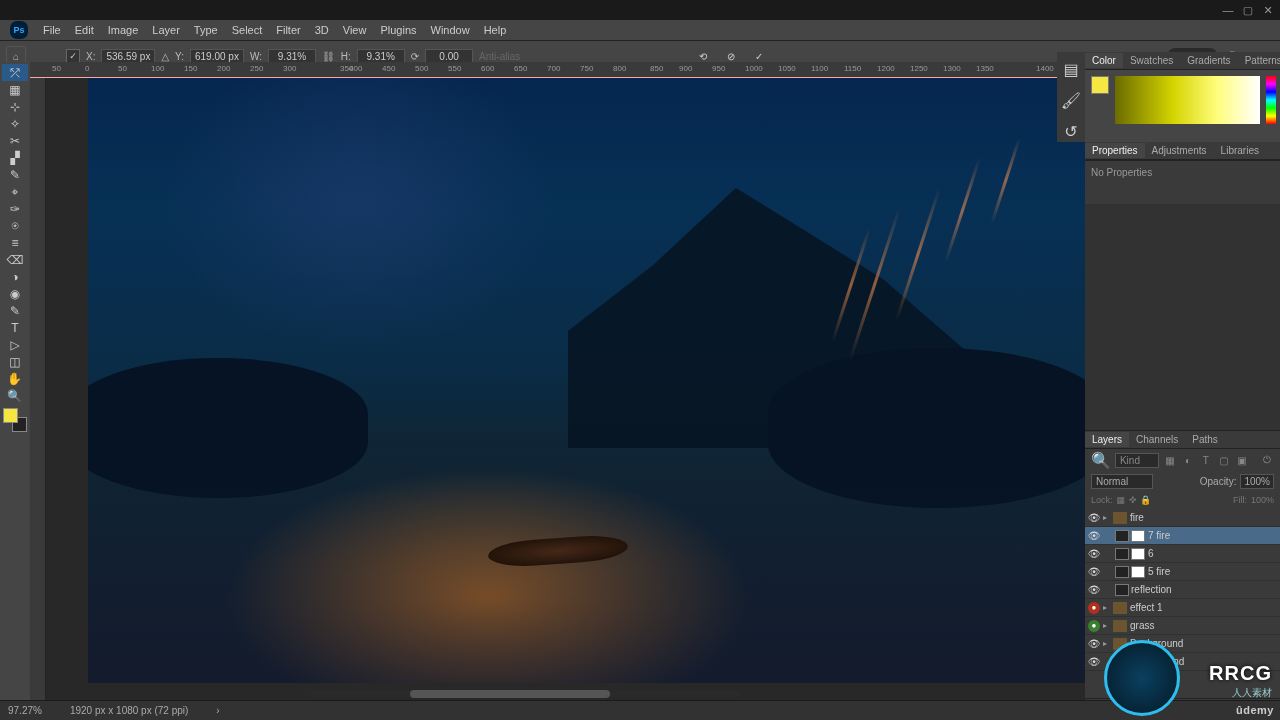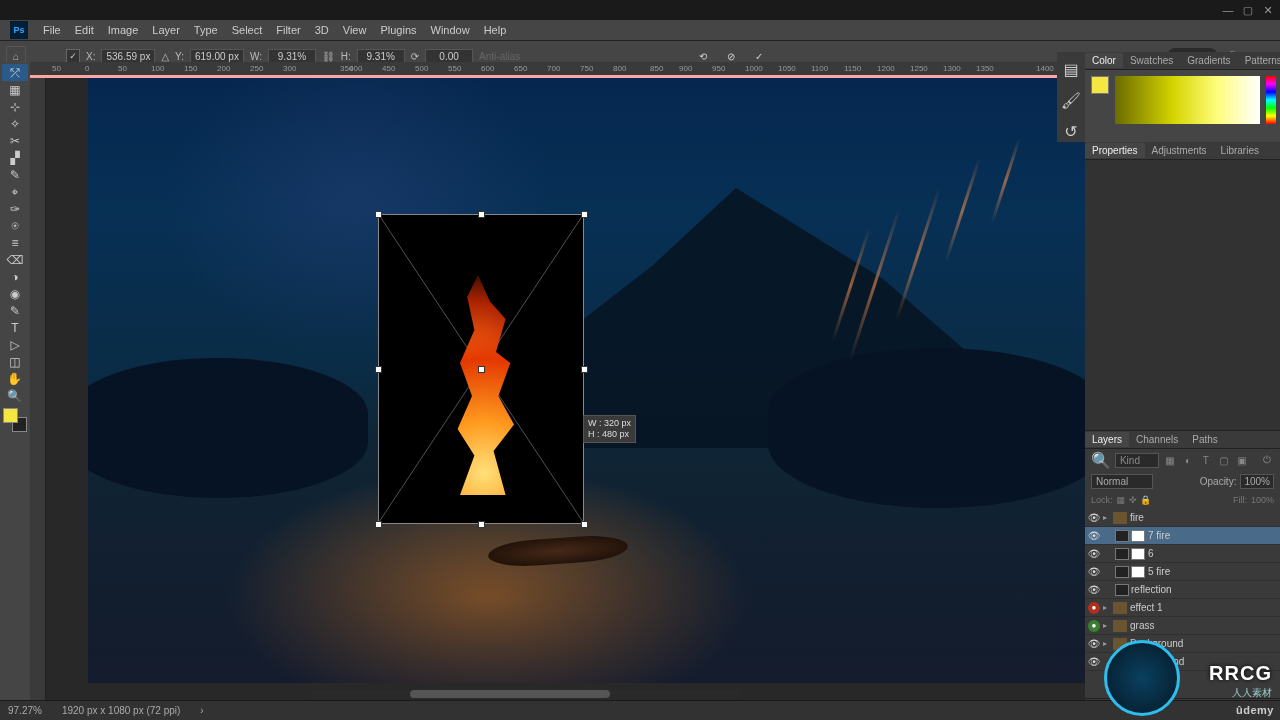--- a/index.html
+++ b/index.html
@@ -4,40 +4,40 @@
 <style>
 * { margin: 0; padding: 0; box-sizing: border-box; font-family: "Segoe UI", Tahoma, sans-serif; user-select: none; }
 body { background: #323232; width: 1280px; height: 720px; overflow: hidden; position: relative; }
 
 
 .title-bar { height: 20px; background: #1a1a1a; display: flex; justify-content: flex-end; align-items: center; padding: 0 2px; }
 .title-bar .wbtn { width: 20px; height: 18px; display: flex; align-items: center; justify-content: center; color: #999; font-size: 11px; }
 
 
 .menu-bar { height: 20px; background: #454545; display: flex; align-items: center; padding-left: 10px; gap: 0; }
-.menu-bar .logo { width: 18px; height: 18px; background: linear-gradient(135deg,#001e36 0%,#001e36 100%); border-radius: 0; margin-right: 8px; display:flex;align-items:center;justify-content:center;color:#31a8ff;font-size:9px;font-weight:bold; }
+.menu-bar .logo { width: 18px; height: 18px; background: linear-gradient(135deg,#001e36 0%,#001e36 100%); border-radius: 7px; margin-right: 8px; display:flex;align-items:center;justify-content:center;color:#31a8ff;font-size:9px;font-weight:bold; }
 .menu-bar .mitem { color: #ccc; font-size: 11px; padding: 0 7px; cursor: pointer; }
 
 
 .options-bar { height: 32px; background: #454545; border-top: 1px solid #222; border-bottom: 1px solid #222; display: flex; align-items: center; padding: 0 6px; gap: 6px; color: #bbb; font-size: 10px; }
 .options-bar .home { width: 20px; height: 20px; display: flex; align-items: center; justify-content: center; border: 1px solid #555; border-radius: 2px; }
 .options-bar .chk { width: 14px; height: 14px; background: #333; border: 1px solid #666; display:flex;align-items:center;justify-content:center;color:#ccc;font-size:9px;}
 .options-bar .fld { background: #333; color: #ccc; padding: 1px 4px; border: 1px solid #555; min-width: 48px; text-align: center; }
 .options-bar .btn-icon { width: 22px; height: 22px; display: flex; align-items: center; justify-content: center; color: #ccc; }
 .options-bar .spacer { flex: 1; }
 .options-bar .share { background: #2a2a2a; color: #888; padding: 3px 12px; border-radius: 10px; }
 
 
 .doc-tabs { height: 22px; background: #323232; display: flex; align-items: flex-end; padding-left: 36px; gap: 2px; border-bottom: 1px solid #1e1e1e;}
 .doc-tabs .tab { background: #454545; color: #aaa; font-size: 10px; padding: 3px 8px; border-top-left-radius: 3px; border-top-right-radius: 3px; display:flex;align-items:center;gap:4px;}
 .doc-tabs .tab.active { background: #282828; color: #fff; }
 
 
 .workspace { position: absolute; top: 62px; left: 30px; right: 195px; bottom: 20px; background: #282828; }
-.ruler-h { height: 16px; background: #3a3a3a; display: flex; overflow: hidden; position: relative; border-bottom:3px solid #fca5a5;}
+.ruler-h { height: 16px; background: #3a3a3a; display: flex; overflow: hidden; position: relative; border-bottom:1px solid #fca5a5;}
 .ruler-h .tick { color: #999; font-size: 8px; position: absolute; top: 2px; }
 .canvas-area { position: absolute; top: 16px; left: 16px; right: 0; bottom: 0; background: #282828; overflow: hidden; }
 .ruler-v { position: absolute; top: 16px; left: 0; bottom: 0; width: 16px; background: #3a3a3a; border-right:1px solid #222;}
 
 .scene { position: absolute; left: 42px; top: 0; width: 1000px; height: 605px;
   background:
     radial-gradient(ellipse 280px 220px at 27% 20%, rgba(30,60,110,0.65) 0%, rgba(30,60,110,0) 70%),
     radial-gradient(ellipse 400px 200px at 40% 86%, rgba(255,140,30,0.55) 0%, rgba(255,100,20,0) 65%),
     linear-gradient(180deg,#05274f 0%, #073055 22%, #0a2c46 48%, #0f2535 60%, #141a2a 100%);
   overflow: hidden;
@@ -104,21 +104,21 @@
 .layer .eye.grn{ background:#3a8030; color:#fff; border-radius:50%; width:12px; height:12px; margin:0 3px; font-size:8px; line-height:12px;}
 .layer .ind { width:12px;}
 .layer .arrow { width:10px; color:#999; font-size:8px;}
 .layer .folder { width:14px; height:12px; background:#6a5530; border-radius:1px; margin-right:3px;}
 .layer .thumb { width:14px; height:12px; background:#222; border:1px solid #777; margin-right:2px;}
 .layer .mask { width:14px; height:12px; background:#fff; border:1px solid #777; margin-right:3px;}
 .layer.sel { background:#4a6a8a; }
 .l-foot { height:22px; display:flex; align-items:center; justify-content:flex-end; gap:10px; padding:0 8px; color:#aaa; font-size:11px; border-top:1px solid #222;}
 
 
-.status { position:absolute; left:0; right:0; bottom:0; height:20px; background:#323232; display:flex; align-items:center; padding:0 8px; gap:20px; color:#aaa; font-size:10px; border-top:1px solid #1a1a1a;}
+.status { position:absolute; left:0; right:0; bottom:0; height:20px; background:#323232; display:flex; align-items:center; padding:0 8px; gap:28px; color:#aaa; font-size:10px; border-top:1px solid #1a1a1a;}
 .udemy { position:absolute; right:6px; bottom:4px; color:#ccc; font-size:11px; font-weight:bold; letter-spacing:0.5px;}
 .rrcg-badge { position:absolute; right:100px; bottom:4px; width:76px; height:76px; }
 .rrcg-badge .circ { position:absolute; inset:0; border:3px solid #2dbef0; border-radius:50%; background:radial-gradient(circle,#0a4060 0%,#062030 80%);}
 .rrcg-badge .txt { position:absolute; right:-92px; top:22px; color:#fff; font-size:20px; font-weight:bold; letter-spacing:1px; text-shadow:0 0 4px #000;}
 .rrcg-badge .sub { position:absolute; right:-92px; top:46px; color:#9cc; font-size:10px;}
 
 
 .hscroll { position:absolute; left:310px; bottom:22px; width:430px; height:8px; background:#2a2a2a; border-radius:4px;}
 .hscroll .thumb { position:absolute; left:100px; top:0; width:200px; height:8px; background:#555; border-radius:4px;}
 </style>
@@ -256,40 +256,20 @@
       <div class="hill-l"></div>
       <div class="hill-r"></div>
       <div class="streak" style="left:780px; top:150px;"></div>
       <div class="streak" style="left:810px; top:130px; height:160px;"></div>
       <div class="streak" style="left:850px; top:110px; height:140px;"></div>
       <div class="streak" style="left:890px; top:80px; height:110px;"></div>
       <div class="streak" style="left:930px; top:60px; height:90px;"></div>
       <div class="grass"></div>
       <div class="log"></div>
 
-      <div class="tbox">
-        <svg viewBox="0 0 206 310">
-          <line x1="0" y1="0" x2="206" y2="310" stroke="#888" stroke-width="0.6"></line>
-          <line x1="206" y1="0" x2="0" y2="310" stroke="#888" stroke-width="0.6"></line>
-        </svg>
-        <div class="fire"></div>
-        <div class="handle" style="left:0;top:0;"></div>
-        <div class="handle" style="left:103px;top:0;"></div>
-        <div class="handle" style="left:206px;top:0;"></div>
-        <div class="handle" style="left:0;top:155px;"></div>
-        <div class="handle" style="left:103px;top:155px;"></div>
-        <div class="handle" style="left:206px;top:155px;"></div>
-        <div class="handle" style="left:0;top:310px;"></div>
-        <div class="handle" style="left:103px;top:310px;"></div>
-        <div class="handle" style="left:206px;top:310px;"></div>
-        <div class="size-tip">
-          <div>W : 320 px</div>
-          <div>H : 480 px</div>
-        </div>
-      </div>
     </div>
   </div>
 </div>
 
 <div class="dock-strip">
   <div>▤</div>
   <div>🖌</div>
   <div>↺</div>
 </div>
 
@@ -303,20 +283,23 @@
   <div class="color-panel">
     <div class="color-swatch"></div>
     <div class="color-gradient"></div>
     <div class="hue-strip"></div>
   </div>
 
   <div class="panel-tabs">
     <div class="pt active">Properties</div>
     <div class="pt">Adjustments</div>
     <div class="pt">Libraries</div>
+  </div>
+  <div class="props-panel">
+    <div>No Properties</div>
   </div>
 
   <div class="spacer-mid"></div>
 
   <div class="layers-panel">
     <div class="panel-tabs">
       <div class="pt active">Layers</div>
       <div class="pt">Channels</div>
       <div class="pt">Paths</div>
     </div>

